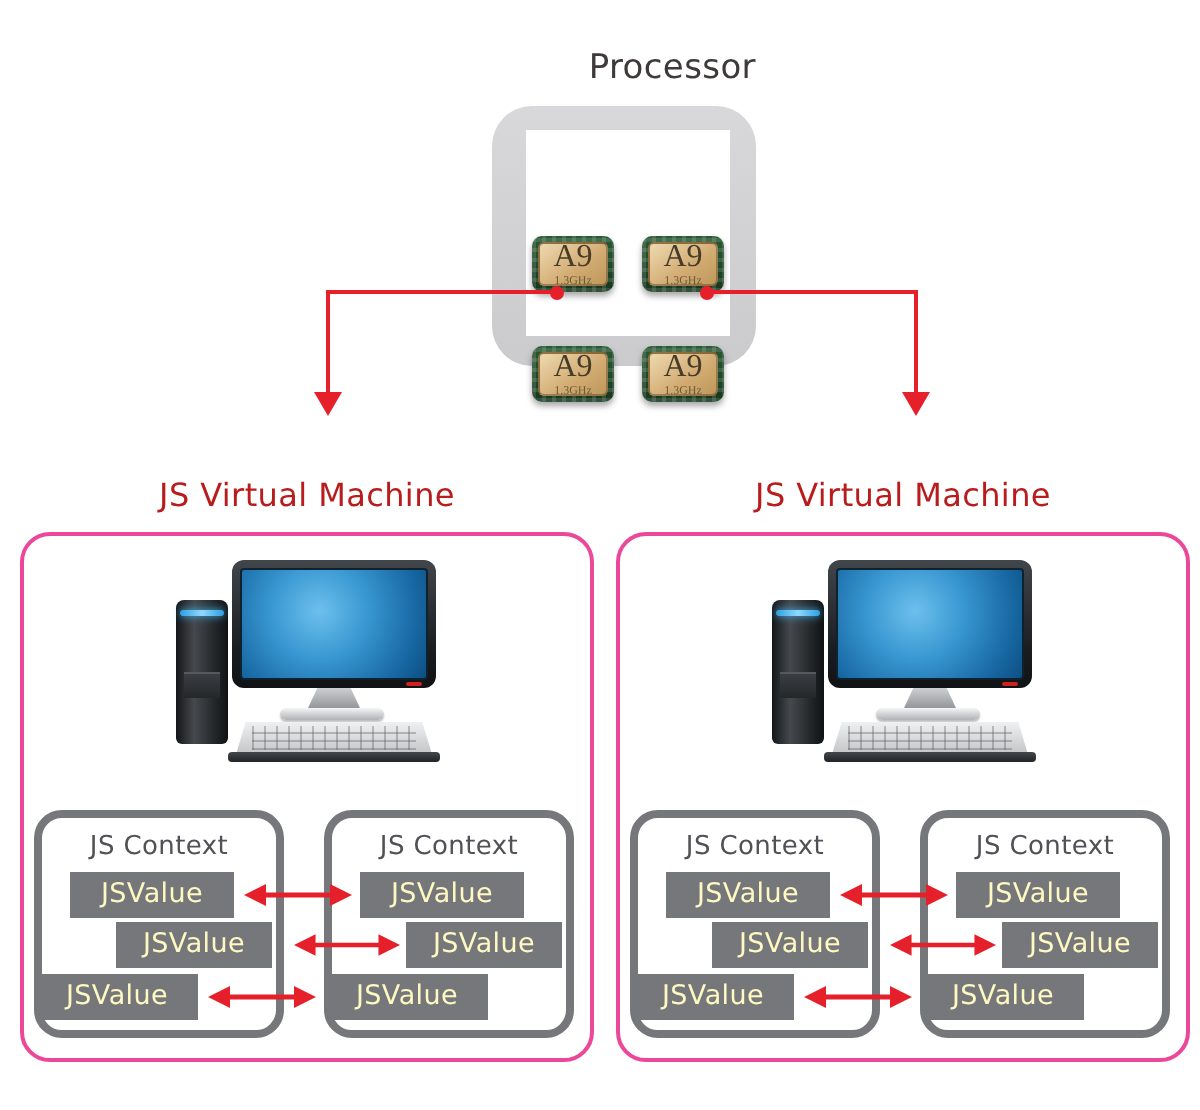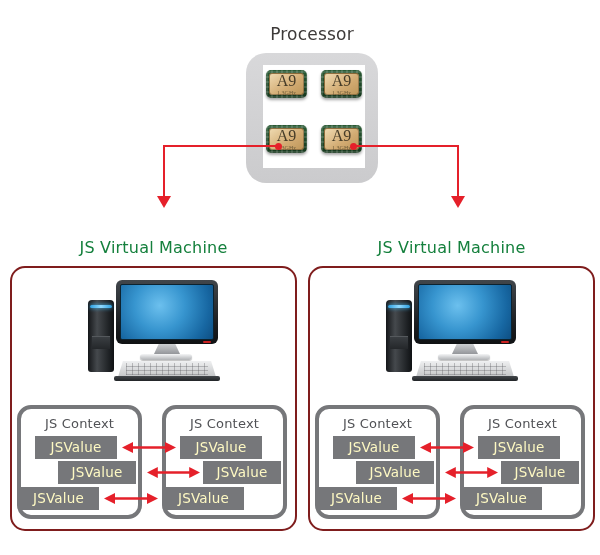--- a/index.html
+++ b/index.html
@@ -2,34 +2,35 @@
 <html><head>
 <meta charset="utf-8">
 <style>
   html,body { margin:0; padding:0; background:#fff; }
   .canvas {
     position:relative; width:600px; height:555px; background:#ffffff;
     font-family:"DejaVu Sans","Liberation Sans",sans-serif; overflow:hidden;
   }
   
   .proc-title {
-    position:absolute; left:246px; top:24px; width:132px; text-align:center;
+    position:absolute; left:246px; top:24px; width:132px; text-align:right;
     font-size:17px; color:#3d3a39; letter-spacing:.2px;
   }
   .proc-box {
     position:absolute; left:246px; top:53px; width:132px; height:130px;
     background:linear-gradient(#d8d8da,#cbcbcd); border-radius:20px;
   }
   .proc-panel {
     position:absolute; left:17px; top:12px; width:102px; height:103px; background:#fff;
   }
   .chip {
     position:absolute; width:41px; height:28px; border-radius:5px;
     background:linear-gradient(#2a5a34,#16371d);
     box-shadow:0 2px 3px rgba(0,0,0,.35);
+    margin-top:48px;
   }
   .chip::before {
     content:""; position:absolute; inset:0; border-radius:5px;
     background:
       repeating-linear-gradient(90deg, rgba(255,255,255,.13) 0 2px, transparent 2px 5px),
       repeating-linear-gradient(0deg, rgba(255,255,255,.13) 0 2px, transparent 2px 5px);
   }
   .chip-face {
     position:absolute; inset:3px; border-radius:3px;
     background:linear-gradient(145deg,#eed9b0,#d2ab72 60%,#bf985c);
@@ -60,27 +61,27 @@
              border-top:12px solid #e5202a; }
   .dot-r   { left:350px; top:143px; }
   .hline-r { left:354px; top:145px; width:104px; height:2px; }
   .vline-r { left:457px; top:145px; width:2px; height:52px; }
   .head-r  { position:absolute; left:451px; top:196px; width:0; height:0;
              border-left:7px solid transparent; border-right:7px solid transparent;
              border-top:12px solid #e5202a; }
   
   .vm-title {
     position:absolute; top:238px; width:287px; text-align:center;
-    font-size:16px; color:#15803d; letter-spacing:.2px;
+    font-size:16px; color:#b91c1c; letter-spacing:.2px;
   }
   .vm-title.left  { left:10px; }
   .vm-title.right { left:308px; }
   .vm-box {
     position:absolute; top:266px; width:287px; height:265px; box-sizing:border-box;
-    border:2px solid #7f1d1d; border-radius:15px; background:#fff;
+    border:2px solid #ec4899; border-radius:15px; background:#fff;
   }
   .vm-box.left  { left:10px; }
   .vm-box.right { left:308px; }
   
   .pc { position:absolute; left:0; top:0; width:100%; height:120px; }
   .tower {
     position:absolute; left:76px; top:32px; width:26px; height:72px;
     background:linear-gradient(90deg,#141619,#45494d 35%,#1b1e21 85%,#0f1113);
     border-radius:4px 4px 3px 3px;
   }

